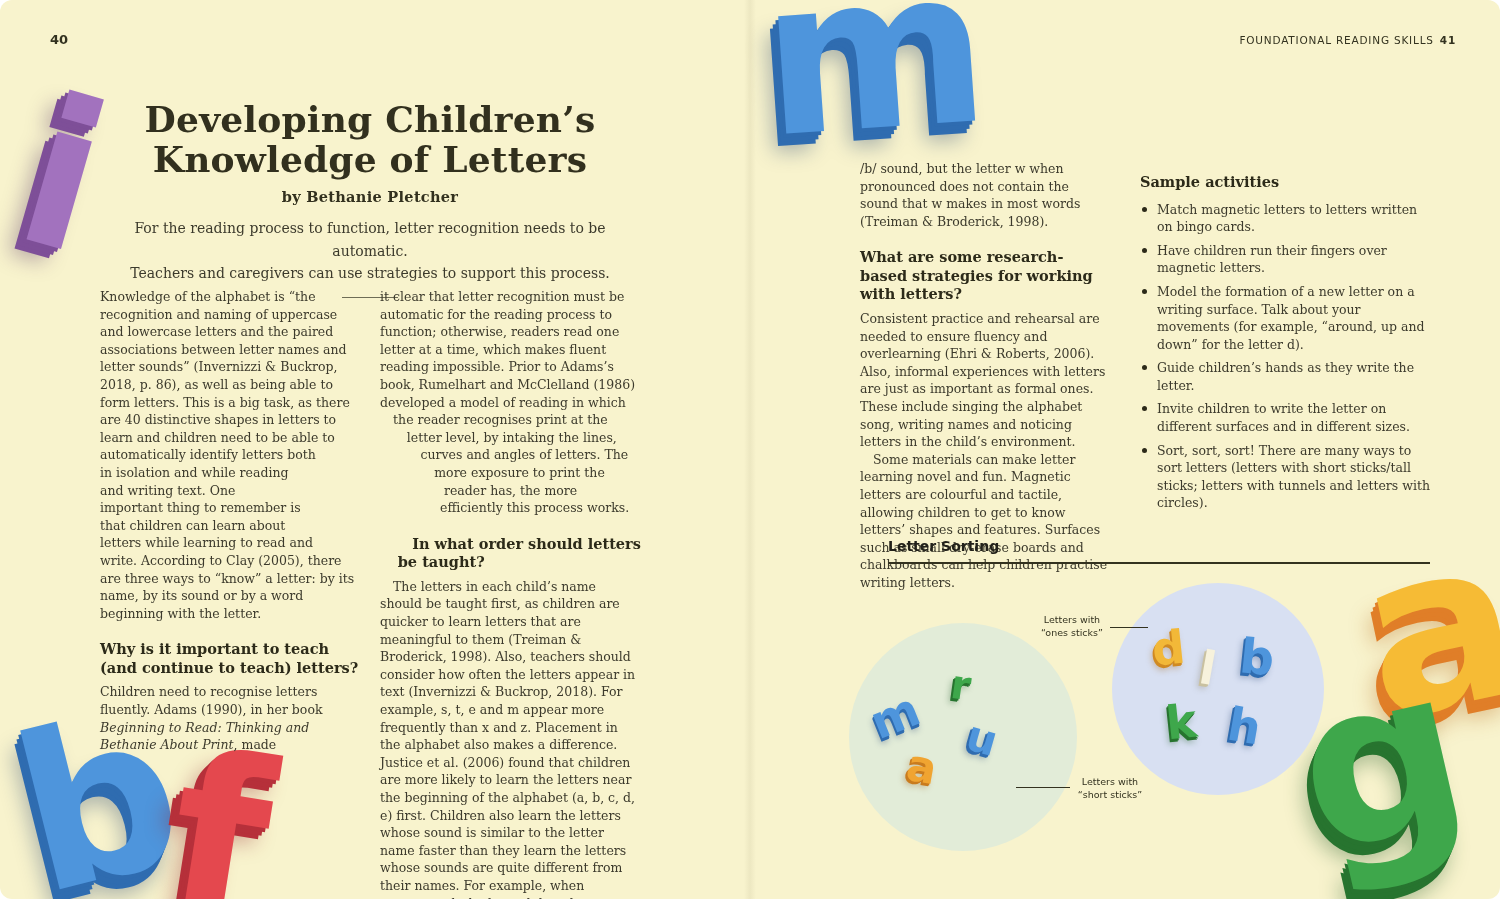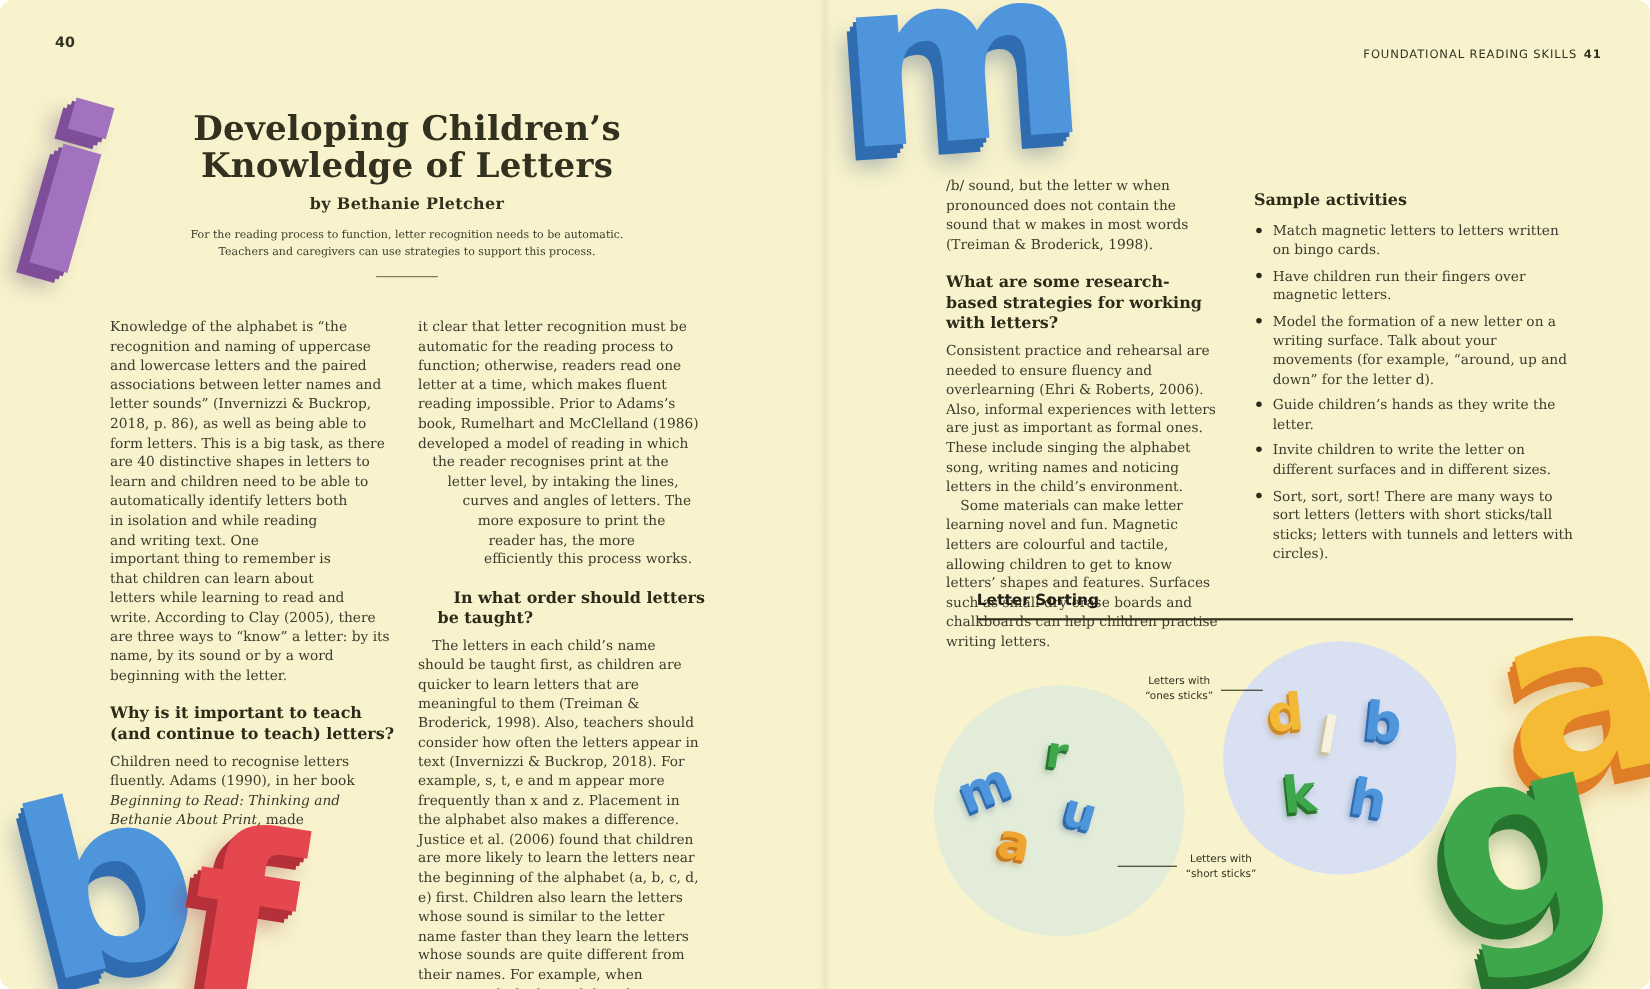--- a/index.html
+++ b/index.html
@@ -6,30 +6,30 @@
   .spread{
     position:relative;width:1500px;height:899px;margin:0 auto;
     background:#F8F3CD;border-radius:12px;overflow:hidden;
     font-family:"DejaVu Serif", serif;color:#3C3A2C;
   }
   .spine{position:absolute;left:744px;top:0;width:12px;height:100%;
     background:linear-gradient(90deg,rgba(90,80,40,0) 0%,rgba(90,80,40,.07) 50%,rgba(90,80,40,0) 100%);}
 
   
   .folio-left{position:absolute;left:50px;top:32px;font:700 13px "DejaVu Sans",sans-serif;color:#33321F;}
-  .folio-right{position:absolute;right:44px;top:44px;font:400 10.5px "DejaVu Sans",sans-serif;
+  .folio-right{position:absolute;right:44px;top:34px;font:400 10.5px "DejaVu Sans",sans-serif;
     letter-spacing:.8px;color:#33321F;text-transform:uppercase;}
   .folio-right .folio-num{font-weight:700;margin-left:6px;}
 
   
   .title-block{position:absolute;left:95px;top:100px;width:550px;text-align:center;}
-  .title{margin:0;font-family:"DejaVu Serif",serif;font-weight:700;font-size:31px;line-height:1.1;color:#32301E;letter-spacing:.2px;}
+  .title{margin:0;font-family:"DejaVu Serif",serif;font-weight:700;font-size:36px;line-height:1.1;color:#32301E;letter-spacing:.2px;}
   .t-line{display:block;}
   .byline{margin-top:9px;font-size:14.5px;font-weight:700;color:#32301E;letter-spacing:.3px;}
-  .intro{margin:12px 0 0;font-size:10px;line-height:1.6;color:#3C3A2C;}
+  .intro{margin:12px 0 0;font-size:14px;line-height:1.6;color:#3C3A2C;}
   .i-line{display:block;}
   .intro-rule{width:56px;height:1px;background:#6E6C55;margin:13px auto 0;}
 
   
   .col{position:absolute;font-size:12.5px;line-height:17.6px;text-align:left;}
   .col p{margin:0;}
   .col-l1{left:100px;top:288px;width:262px;}
   .col-l2{left:380px;top:288px;width:262px;}
   .col-r1{left:860px;top:160px;width:250px;}
   .col-r2{left:1140px;top:160px;width:292px;margin-top:13px;}

